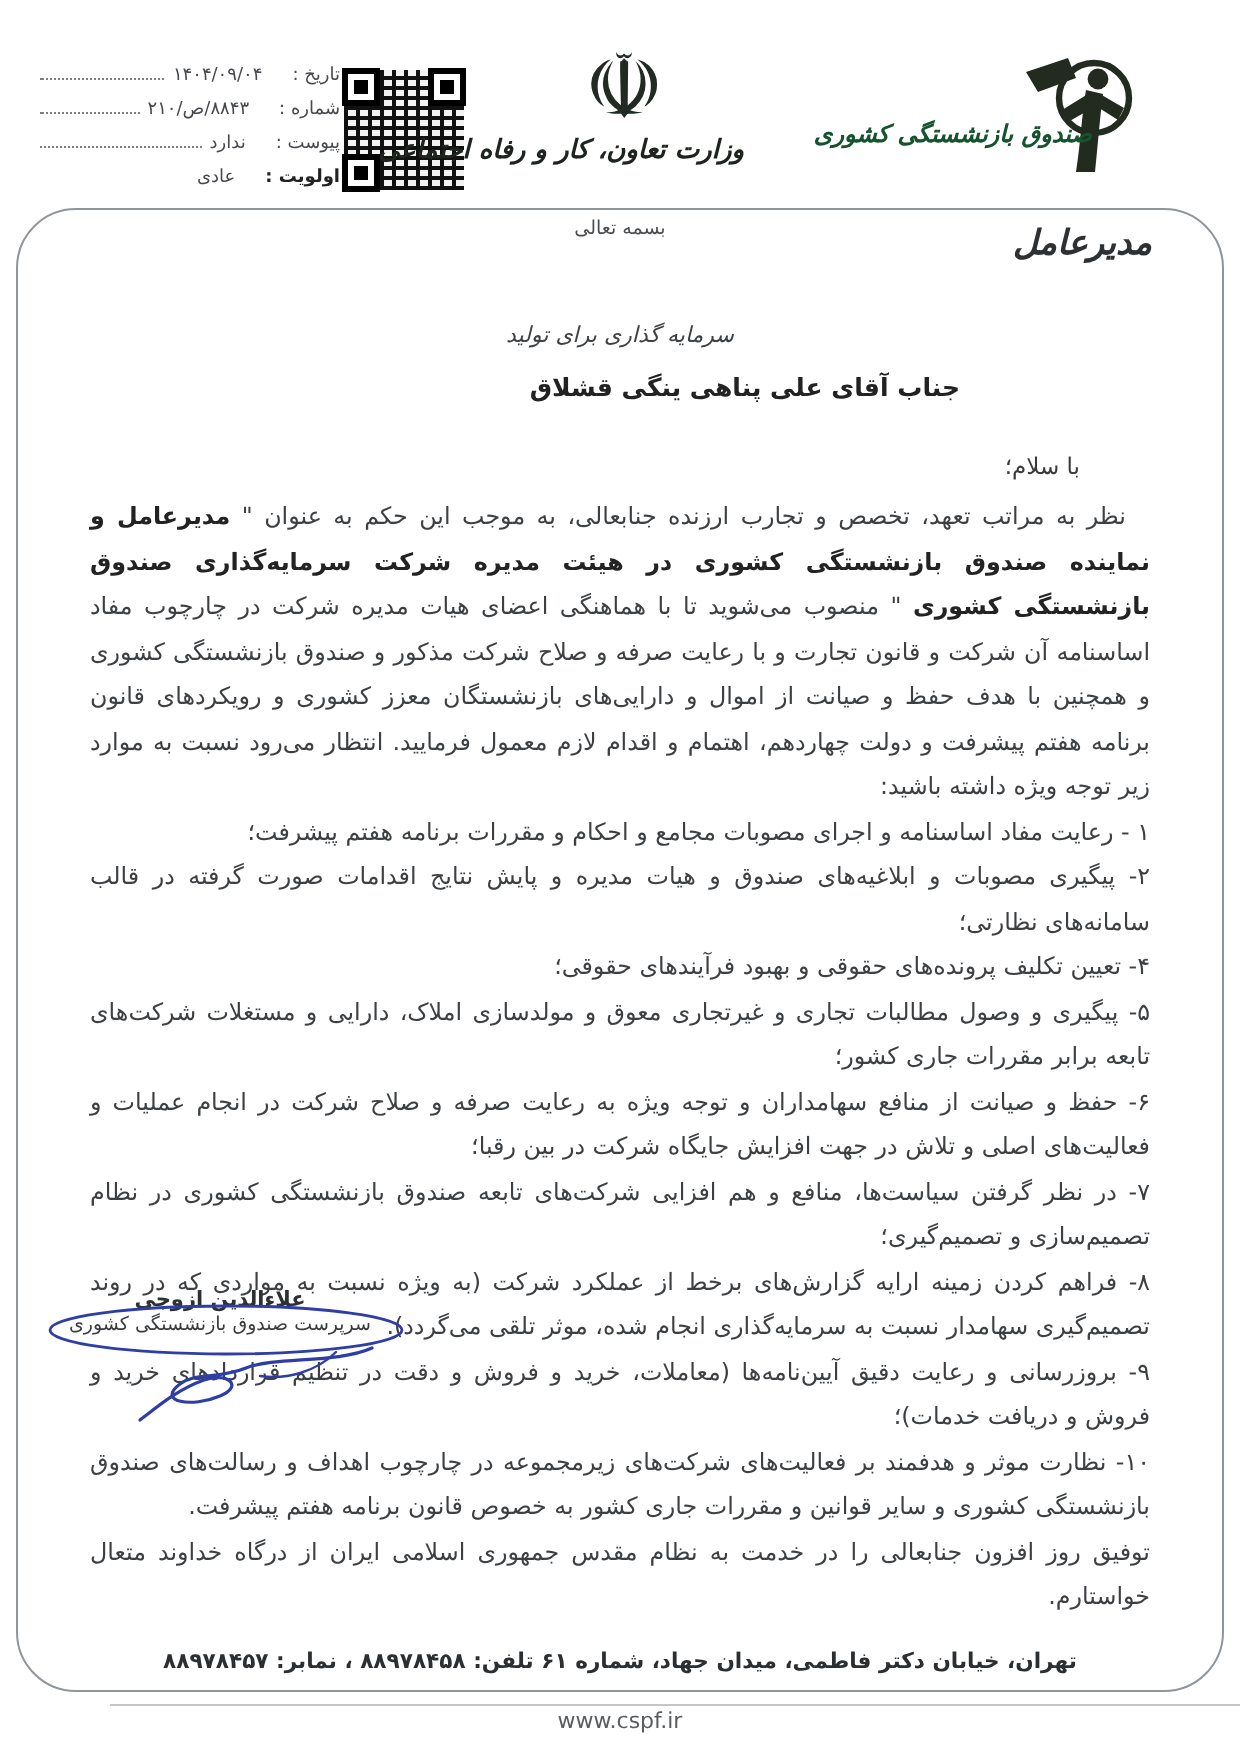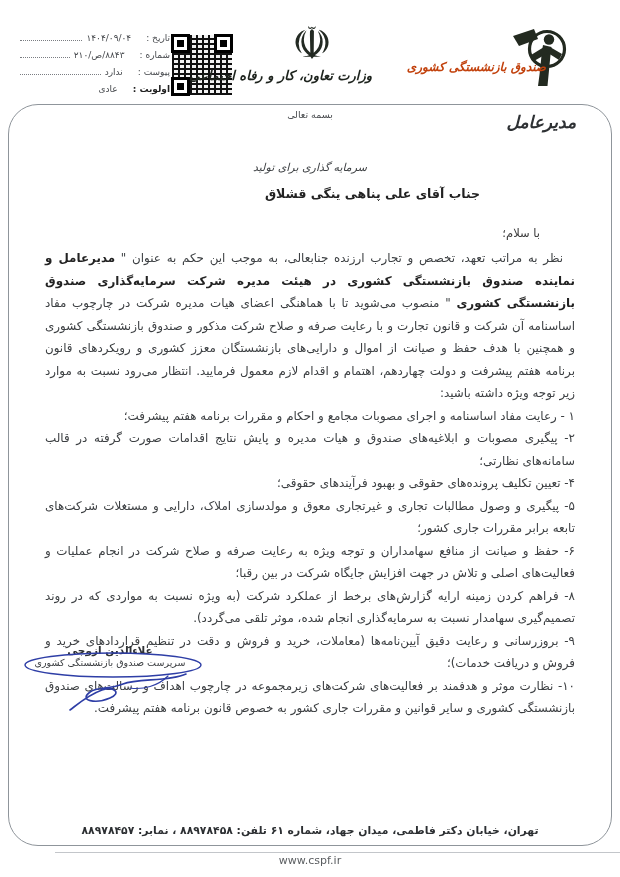--- a/index.html
+++ b/index.html
@@ -18,21 +18,21 @@
       repeating-linear-gradient(0deg,#111 0 2px,transparent 2px 5px),
       repeating-linear-gradient(90deg,#111 0 2px,#f2f2f2 2px 6px);
       outline:2px solid #fff;}
   .finder{position:absolute;width:13px;height:13px;border:3px solid #000;background:#fff;}
   .finder::before{content:"";position:absolute;left:3px;top:3px;width:7px;height:7px;background:#000;}
   .f-tl{top:-1px;left:-1px}.f-tr{top:-1px;right:-1px}.f-bl{bottom:-1px;left:-1px}
   .emblem-wrap{position:absolute;top:20px;left:252px;width:120px;text-align:center;color:#232a23;}
   .emblem{font-size:45px;line-height:48px;}
   .ministry{font-size:13px;font-weight:bold;font-style:italic;margin-top:0px;white-space:nowrap;color:#1d231d;}
   .fund-logo{position:absolute;top:26px;right:48px;}
-  .fund-name{position:absolute;top:60px;right:74px;font-size:12px;font-weight:bold;font-style:italic;white-space:nowrap;color:#c2410c;}
+  .fund-name{position:absolute;top:60px;right:74px;font-size:12px;font-weight:bold;font-style:italic;white-space:nowrap;color:#14532d;}
   
   .frame{position:absolute;left:8px;right:8px;top:104px;bottom:31px;border:1.5px solid #8f959b;border-radius:30px;background:#fff;}
   .frame-shadow{position:absolute;left:55px;right:0;bottom:24px;height:1px;background:#c3c6ca;}
   .besmele{position:absolute;top:109px;left:0;right:0;text-align:center;font-size:9.5px;color:#4a4d50;}
   .slogan{position:absolute;top:125px;left:0;right:0;text-align:center;font-size:11px;font-style:italic;color:#3f4245;margin-top:36px;}
   .position-title{position:absolute;top:112px;right:44px;font-size:17px;font-weight:bold;font-style:italic;color:#2e3134;}
   .recipient{position:absolute;top:186px;right:140px;font-weight:bold;font-size:12.5px;color:#222;}
   .salutation{position:absolute;top:226px;right:80px;font-size:11.5px;}
   .body{position:absolute;top:247px;right:45px;left:45px;font-size:11.9px;line-height:22.5px;text-align:justify;color:#3d4043;}
   .intro{text-indent:12px;}
@@ -108,24 +108,26 @@
 <div class="body">
   <div class="intro">
     <span>نظر به مراتب تعهد، تخصص و تجارب ارزنده جنابعالی، به موجب این حکم به عنوان " </span><b>مدیرعامل و نماینده صندوق بازنشستگی کشوری در هیئت مدیره شرکت سرمایه‌گذاری صندوق بازنشستگی کشوری</b><span> " منصوب می‌شوید تا با هماهنگی اعضای هیات مدیره شرکت در چارچوب مفاد اساسنامه آن شرکت و قانون تجارت و با رعایت صرفه و صلاح شرکت مذکور و صندوق بازنشستگی کشوری و همچنین با هدف حفظ و صیانت از اموال و دارایی‌های بازنشستگان معزز کشوری و رویکردهای قانون برنامه هفتم پیشرفت و دولت چهاردهم، اهتمام و اقدام لازم معمول فرمایید. انتظار می‌رود نسبت به موارد زیر توجه ویژه داشته باشید:</span>
   </div>
   <div>
       <div class="item">۱ - رعایت مفاد اساسنامه و اجرای مصوبات مجامع و احکام و مقررات برنامه هفتم پیشرفت؛</div>
       <div class="item">۲- پیگیری مصوبات و ابلاغیه‌های صندوق و هیات مدیره و پایش نتایج اقدامات صورت گرفته در قالب سامانه‌های نظارتی؛</div>
       <div class="item">۴- تعیین تکلیف پرونده‌های حقوقی و بهبود فرآیندهای حقوقی؛</div>
       <div class="item">۵- پیگیری و وصول مطالبات تجاری و غیرتجاری معوق و مولدسازی املاک، دارایی و مستغلات شرکت‌های تابعه برابر مقررات جاری کشور؛</div>
       <div class="item">۶- حفظ و صیانت از منافع سهامداران و توجه ویژه به رعایت صرفه و صلاح شرکت در انجام عملیات و فعالیت‌های اصلی و تلاش در جهت افزایش جایگاه شرکت در بین رقبا؛</div>
+      <div class="item">۷- در نظر گرفتن سیاست‌ها، منافع و هم افزایی شرکت‌های تابعه صندوق بازنشستگی کشوری در نظام تصمیم‌سازی و تصمیم‌گیری؛</div>
       <div class="item">۸- فراهم کردن زمینه ارایه گزارش‌های برخط از عملکرد شرکت (به ویژه نسبت به مواردی که در روند تصمیم‌گیری سهامدار نسبت به سرمایه‌گذاری انجام شده، موثر تلقی می‌گردد).</div>
       <div class="item">۹- بروزرسانی و رعایت دقیق آیین‌نامه‌ها (معاملات، خرید و فروش و دقت در تنظیم قراردادهای خرید و فروش و دریافت خدمات)؛</div>
       <div class="item">۱۰- نظارت موثر و هدفمند بر فعالیت‌های شرکت‌های زیرمجموعه در چارچوب اهداف و رسالت‌های صندوق بازنشستگی کشوری و سایر قوانین و مقررات جاری کشور به خصوص قانون برنامه هفتم پیشرفت.</div>
     </div>
+  <div class="closing">توفیق روز افزون جنابعالی را در خدمت به نظام مقدس جمهوری اسلامی ایران از درگاه خداوند متعال خواستارم.</div>
 </div>
 
 <div class="signature">
   <div class="signer-name">علاءالدین ازوجی</div>
   <div class="signer-title">سرپرست صندوق بازنشستگی کشوری</div>
   <svg class="scribble" width="190" height="70" viewBox="0 0 190 70" xmlns="http://www.w3.org/2000/svg">
     <ellipse cx="95" cy="13" rx="88" ry="12" fill="none" stroke="#2e3ea6" stroke-width="1.4"></ellipse>
     <path d="M168,22 C150,30 120,26 105,32 C90,38 80,34 72,40 C60,49 78,52 92,46 C104,41 96,34 84,38 C70,43 60,52 52,58" fill="none" stroke="#2e3ea6" stroke-width="1.6" stroke-linecap="round"></path>
     <path d="M150,24 C140,34 125,38 112,36" fill="none" stroke="#2e3ea6" stroke-width="1.2" stroke-linecap="round"></path>
   </svg>

